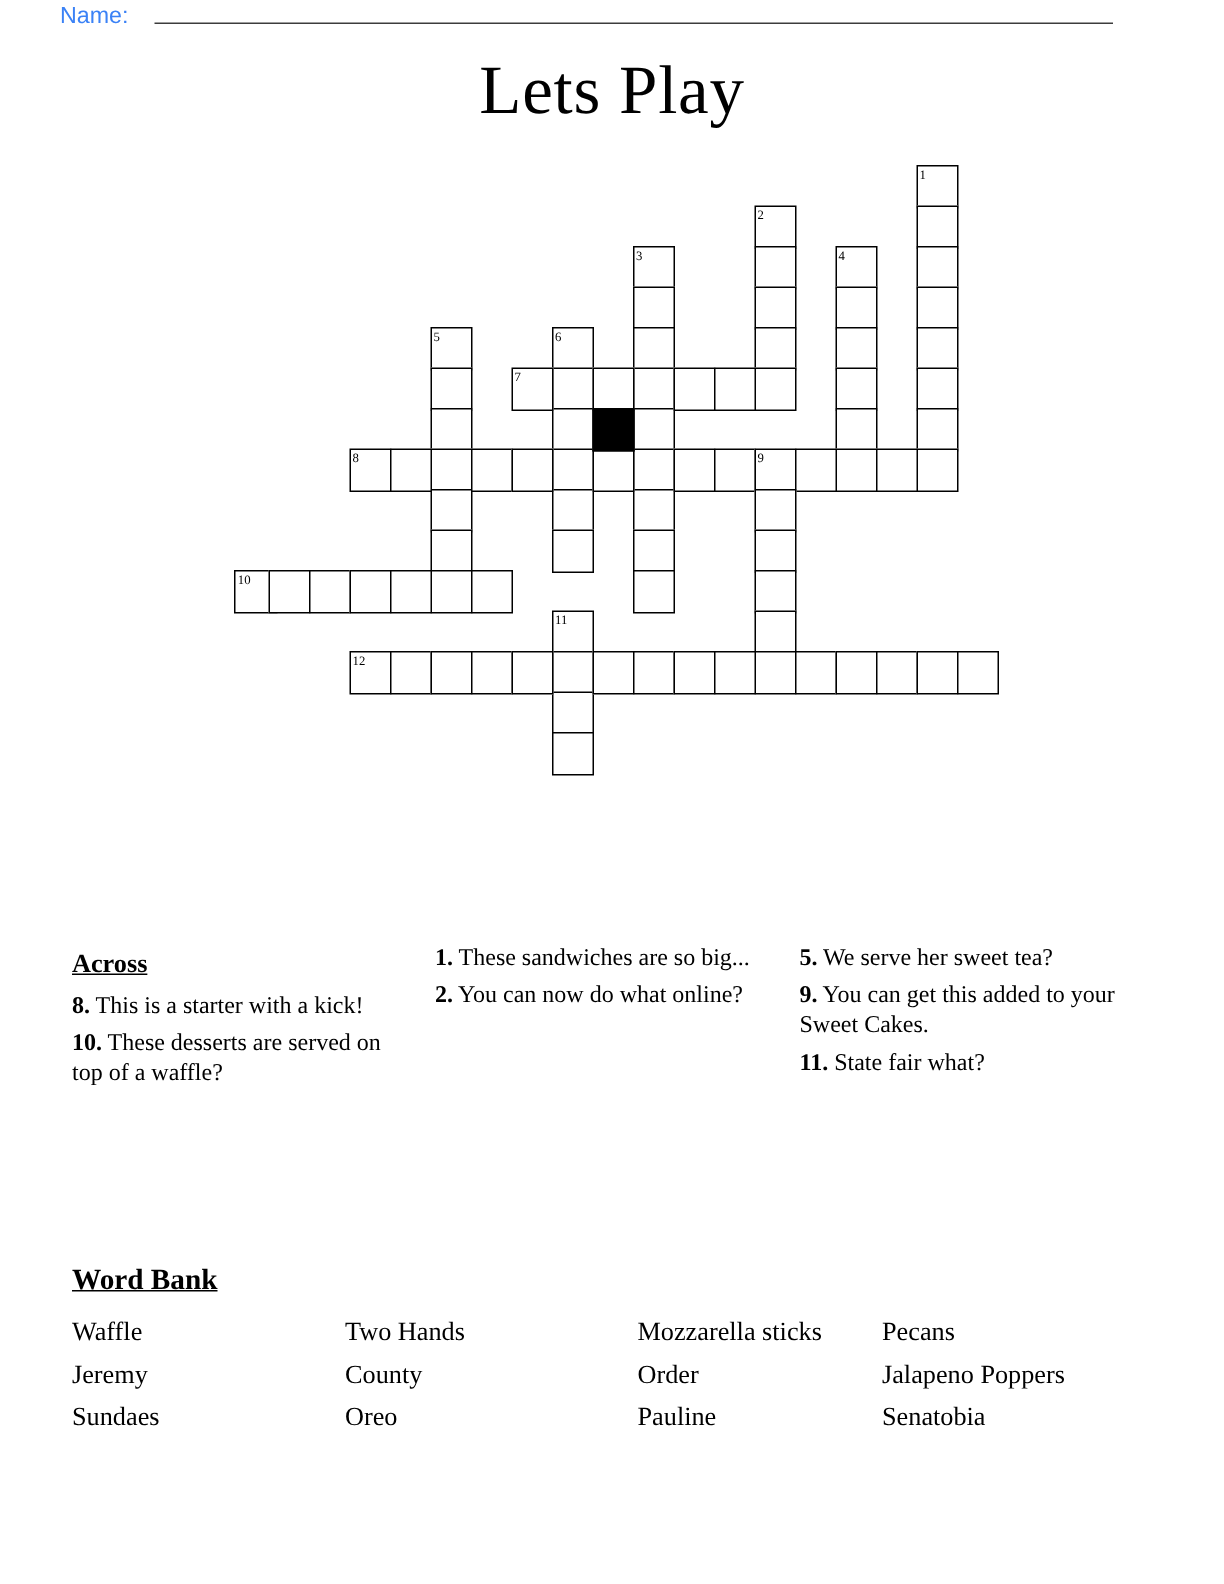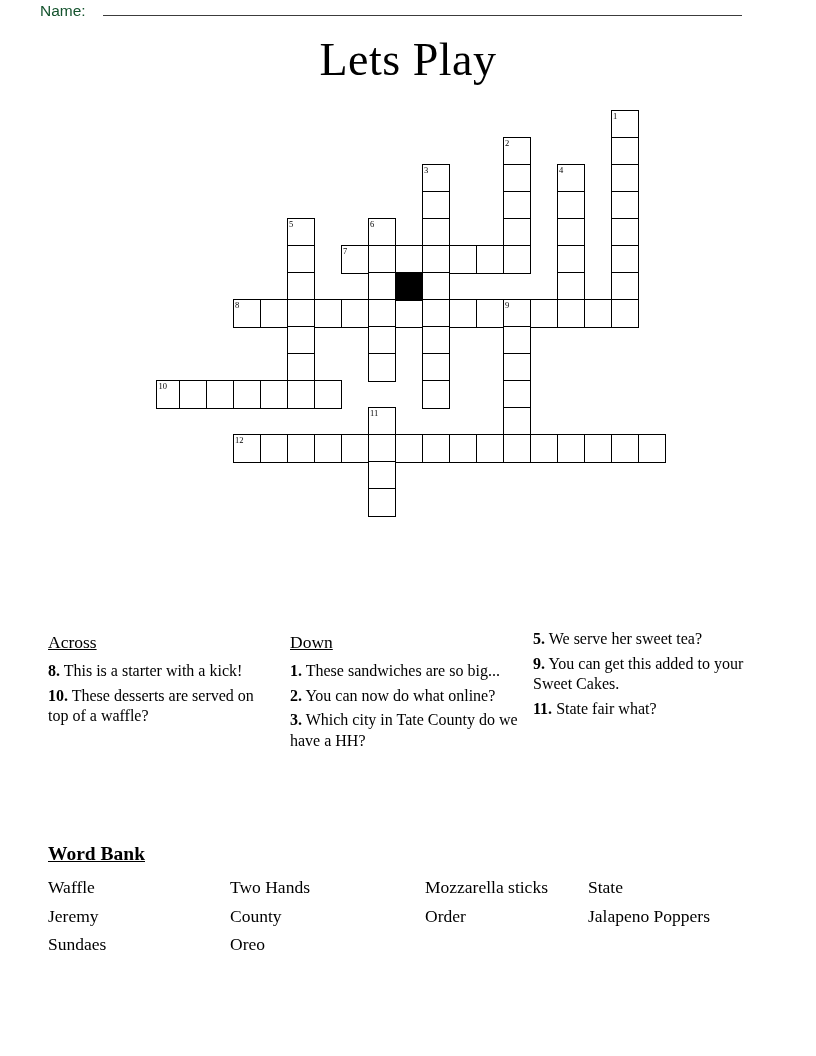--- a/index.html
+++ b/index.html
@@ -3,21 +3,21 @@
 <meta charset="utf-8">
 <style>
   html,body{margin:0;padding:0;}
   body{
     width:816px;height:1056px;background:#ffffff;position:relative;
     font-family:"Liberation Serif", serif;color:#000;overflow:hidden;
   }
   
   .name-label{
     position:absolute;left:40px;top:2px;
-    font-family:"Liberation Sans", sans-serif;font-size:15.5px;color:#14532d;text-align:center;
+    font-family:"Liberation Sans", sans-serif;font-size:15.5px;color:#3b82f6;text-align:center;
   }
   .name-line{
     position:absolute;left:103px;top:0;width:639px;height:15px;
     border-bottom:1.3px solid #3c3c3c;
   }
   
   .page-title{
     position:absolute;left:0;top:33px;width:816px;margin:0;
     text-align:center;font-size:46px;font-weight:400;
     font-family:"Liberation Serif", serif;letter-spacing:0.5px;
@@ -33,21 +33,21 @@
     position:absolute;top:0.5px;left:1.5px;
     font-size:8.5px;line-height:9px;font-family:"Liberation Serif", serif;
   }
   
   #clue-cols{position:absolute;left:0;top:629px;width:816px;}
   .clue-col{position:absolute;top:0;}
   .clue-col-0{left:48px;width:212px;}
   .clue-col-1{left:290px;width:228px;}
   .clue-col-2{left:533px;width:213px;}
   .clue-heading{
-    font-size:17.5px;font-weight:normal;text-decoration:underline;
+    font-size:17.5px;font-weight:bold;text-decoration:underline;
     margin:3px 0 8px 0;
   }
   .clue{font-size:16px;line-height:20.5px;margin:0 0 4px 0;}
   .clue b{font-weight:bold;}
   
   .wb-heading{
     position:absolute;left:48px;top:843px;margin:0;
     font-size:19.5px;font-weight:bold;text-decoration:underline;
   }
   #wb-cols{position:absolute;left:0;top:873px;width:816px;}
@@ -178,24 +178,22 @@
     <div class="cell black" style="left: 394.5px; top: 272px;"></div>
   </div>
 
 <div id="clue-cols">
     <div class="clue-col clue-col-0">
       <div class="clue-heading">Across</div>
       <p class="clue"><b>8.</b> This is a starter with a kick!</p>
       <p class="clue"><b>10.</b> These desserts are served on top of a waffle?</p>
     </div>
     <div class="clue-col clue-col-1">
-      <div class="clue-heading">Down</div>
       <p class="clue"><b>1.</b> These sandwiches are so big...</p>
       <p class="clue"><b>2.</b> You can now do what online?</p>
-      <p class="clue"><b>3.</b> Which city in Tate County do we have a HH?</p>
     </div>
     <div class="clue-col clue-col-2">
       <p class="clue"><b>5.</b> We serve her sweet tea?</p>
       <p class="clue"><b>9.</b> You can get this added to your Sweet Cakes.</p>
       <p class="clue"><b>11.</b> State fair what?</p>
     </div>
   </div>
 
 <h2 class="wb-heading">Word Bank</h2>
 <div id="wb-cols">
@@ -205,18 +203,20 @@
       <div class="wb-item">Sundaes</div>
     </div>
     <div class="wb-col wb-col-1">
       <div class="wb-item">Two Hands</div>
       <div class="wb-item">County</div>
       <div class="wb-item">Oreo</div>
     </div>
     <div class="wb-col wb-col-2">
       <div class="wb-item">Mozzarella sticks</div>
       <div class="wb-item">Order</div>
+      <div class="wb-item">Pauline</div>
     </div>
     <div class="wb-col wb-col-3">
-      <div class="wb-item">State</div>
+      <div class="wb-item">Pecans</div>
       <div class="wb-item">Jalapeno Poppers</div>
+      <div class="wb-item">Senatobia</div>
     </div>
   </div>
 
 </body></html>

